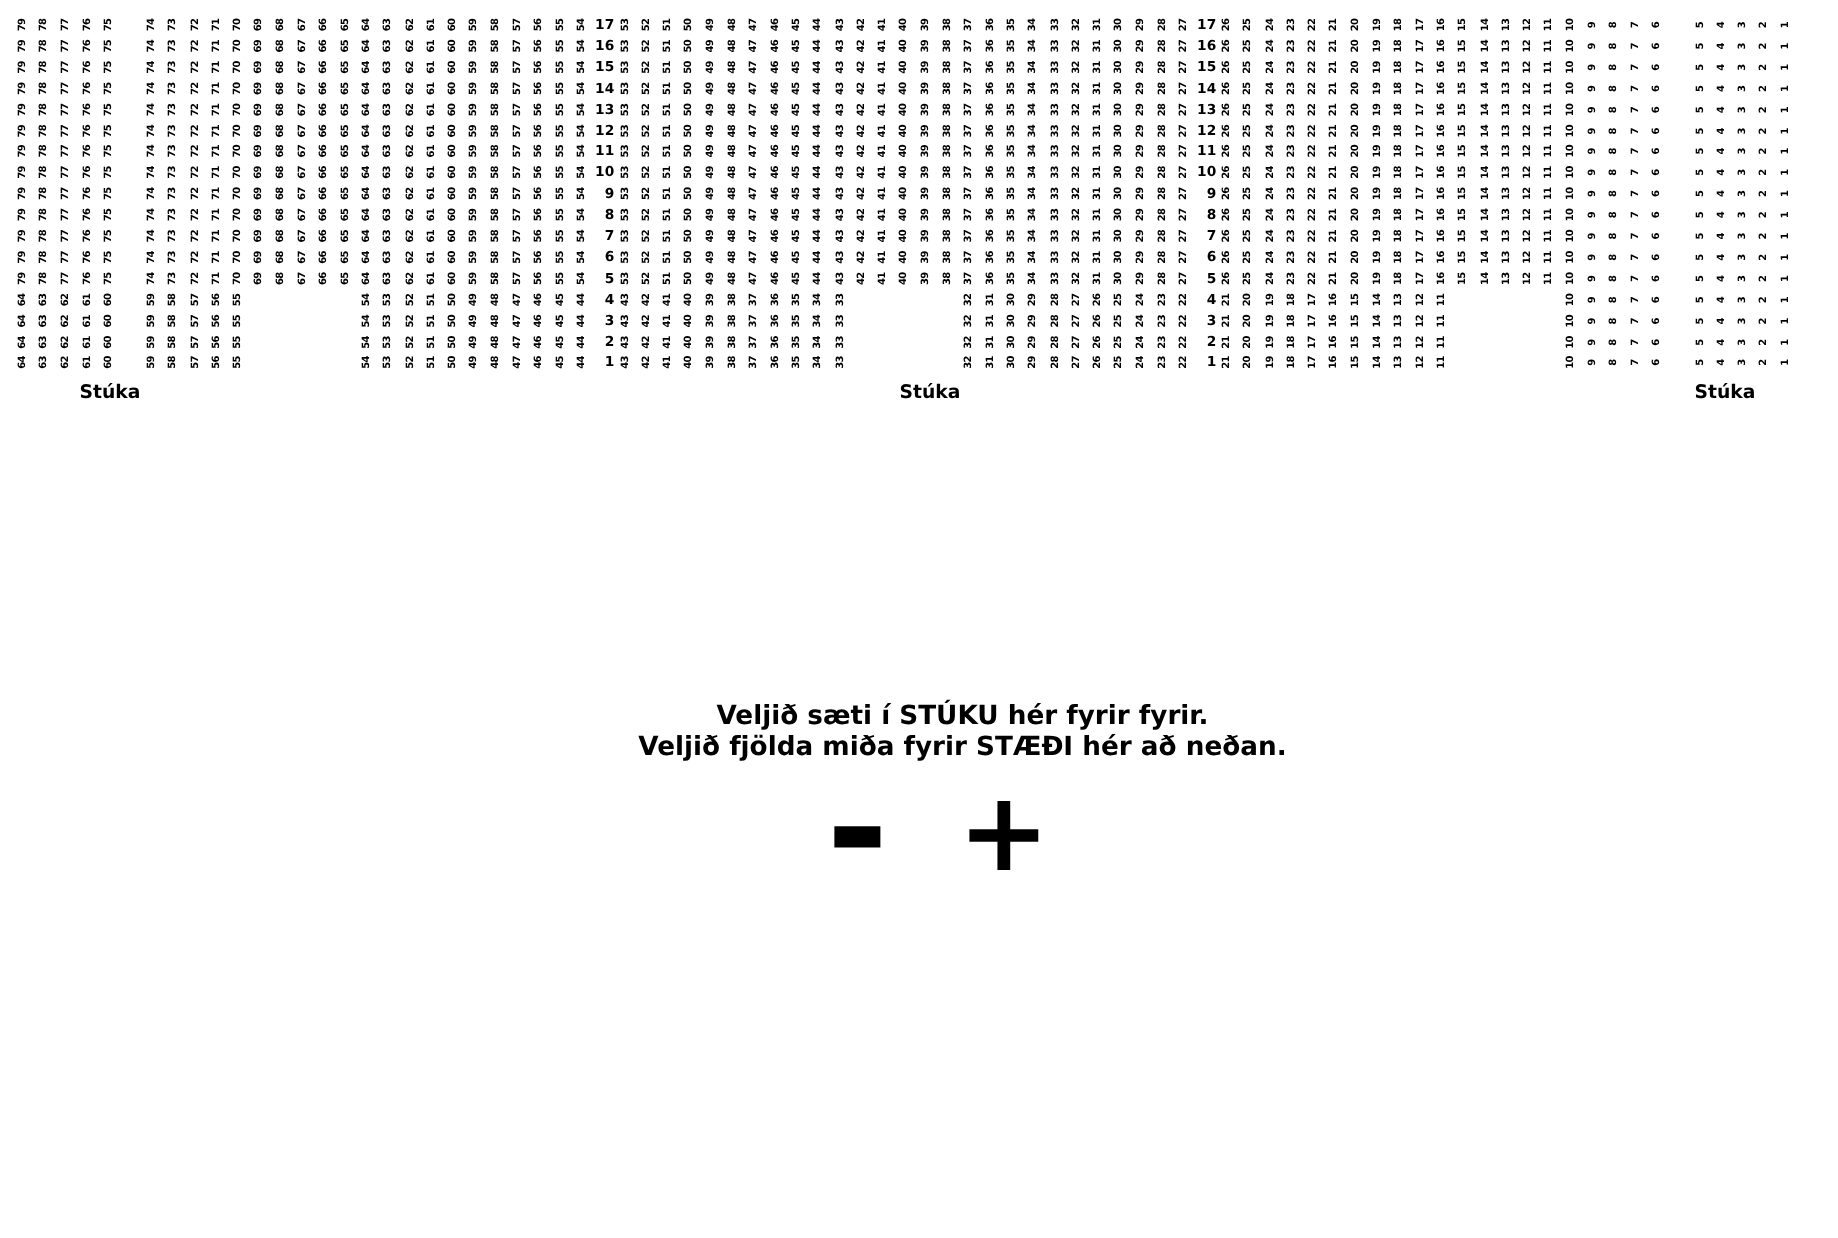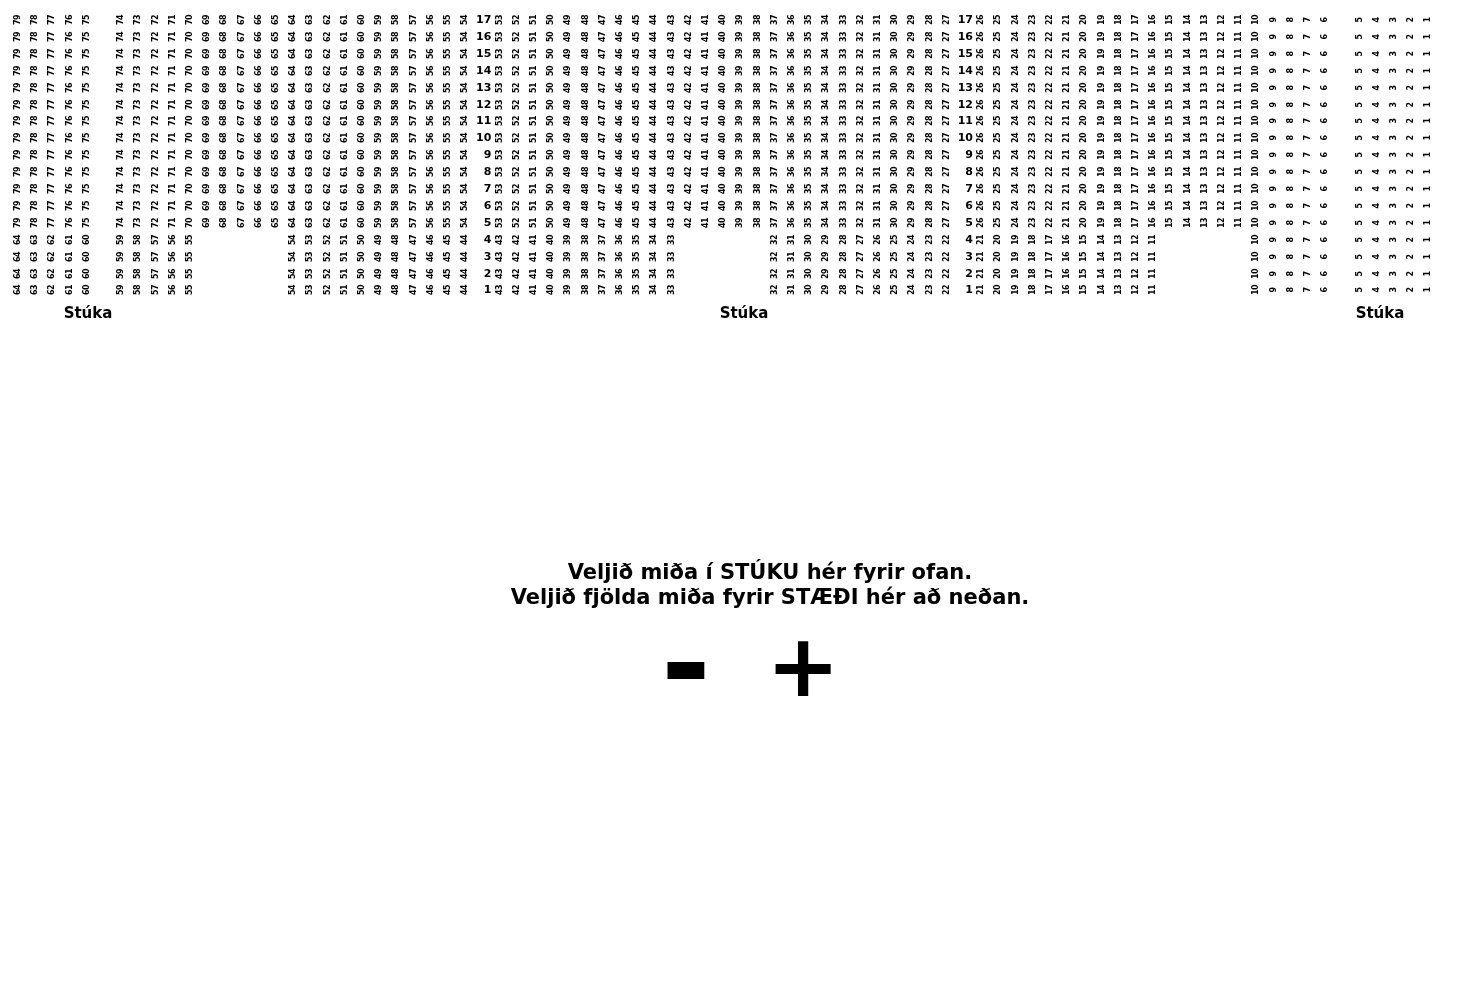--- a/index.html
+++ b/index.html
@@ -1357,20 +1357,20 @@
       <span class="row-label" style="left: 947px; top: 248.6px;">3</span>
       <span class="row-label" style="left: 947px; top: 265.5px;">2</span>
       <span class="row-label" style="left: 947px; top: 282.4px;">1</span>
     </div>
 
   <div class="stand-label" style="left:88px">Stúka</div>
   <div class="stand-label" style="left:744px">Stúka</div>
   <div class="stand-label" style="left:1380px">Stúka</div>
 
   <div class="instructions">
-    <div>Veljið miða í STÚKU hér fyrir ofan.</div>
+    <div>Veljið sæti í STÚKU hér fyrir fyrir.</div>
     <div>Veljið fjölda miða fyrir STÆÐI hér að neðan.</div>
   </div>
 
   <button class="qty-btn qty-minus">-</button>
   <button class="qty-btn qty-plus">+</button>
 
 </div>
 
 </body></html>

